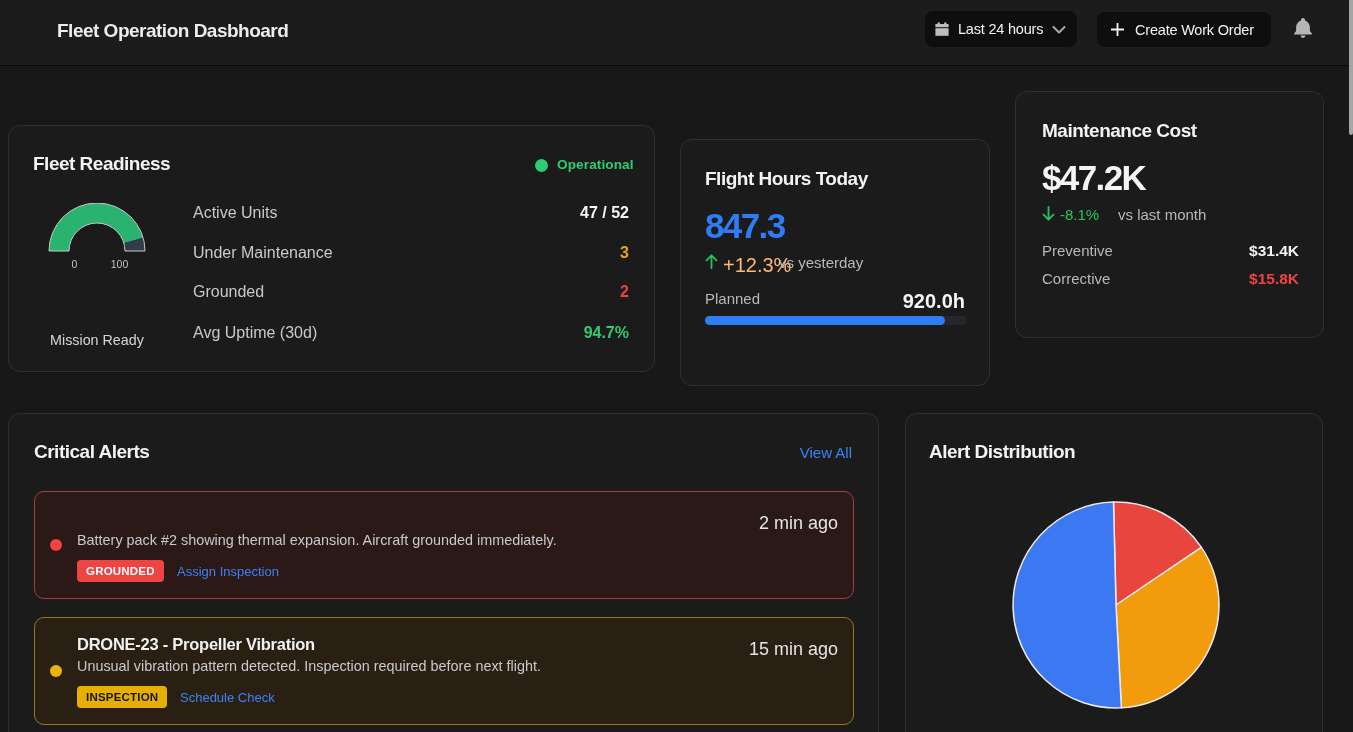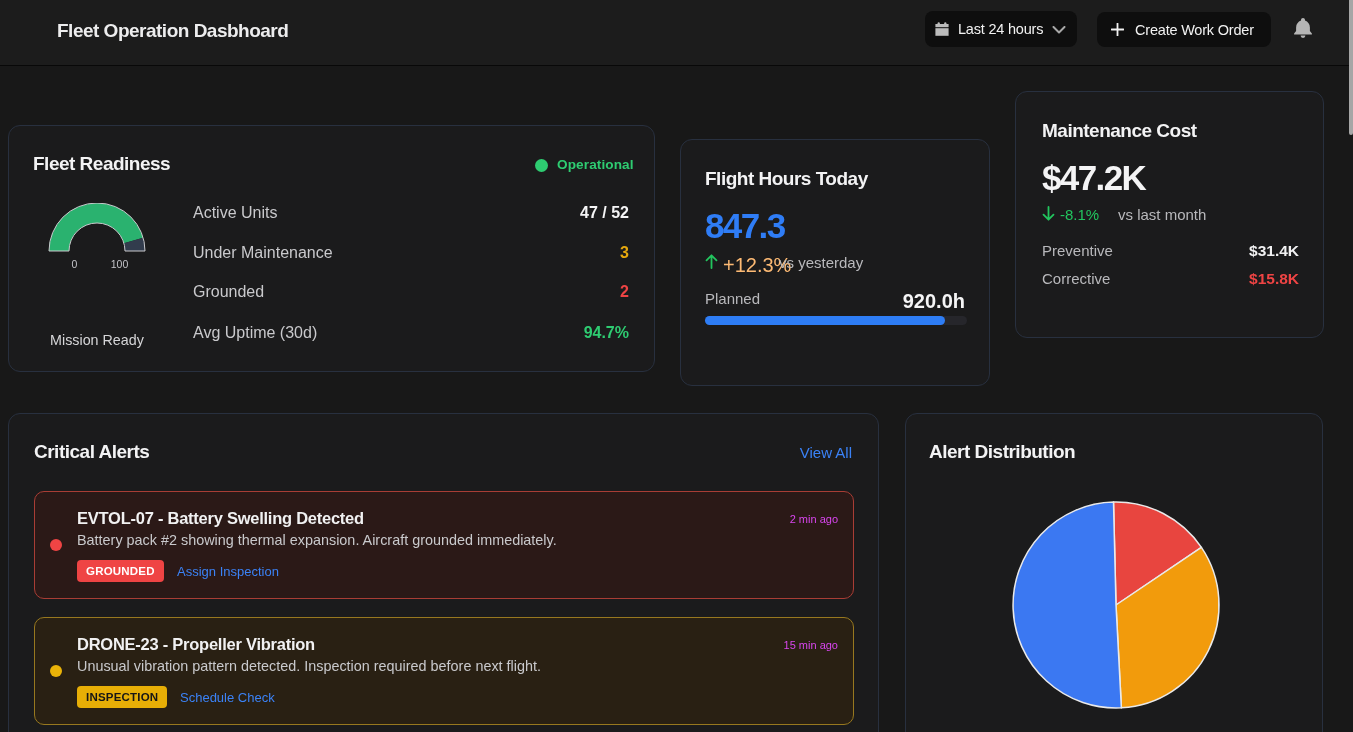--- a/index.html
+++ b/index.html
@@ -28,21 +28,21 @@
 .lbl  { position:absolute; font-size:16px; color:#c9c9cc; white-space:nowrap; }
 .val  { position:absolute; font-size:16px; font-weight:700; text-align:right; white-space:nowrap; }
 .muted{ color:#b9b9bc; }
 .grn  { color:#2ecc71; }
 .big  { position:absolute; font-size:35px; font-weight:700; letter-spacing:-1.6px; white-space:nowrap; }
 
 
 .abox { position:absolute; left:25px; width:820px; height:108px; border-radius:10px; }
 .abox .dot  { position:absolute; left:15px; top:47px; width:12px; height:12px; border-radius:50%; }
 .abox .at   { position:absolute; left:42px; top:17px; font-size:16.5px; font-weight:700; color:#f1f1f2; letter-spacing:-0.25px; }
-.abox .time { position:absolute; right:15px; top:21px; font-size:11px; color:#d946ef;margin-left:34px; }
+.abox .time { position:absolute; right:15px; top:21px; font-size:18px; color:#e5e5e5;margin-left:34px; }
 .abox .ab   { position:absolute; left:42px; top:40px; font-size:14.4px; color:#c9c9cc; letter-spacing:0; }
 .abox .badge{ position:absolute; left:42px; top:68px; height:22px; line-height:22px; padding:0 9px; border-radius:4px; font-size:11.5px; font-weight:700; letter-spacing:0.2px; }
 .abox .alink{ position:absolute; top:72px; font-size:13px; color:#3b82f6; }
 </style>
 </head>
 <body>
 <div id="stage">
 
   <div id="hdr" class="abs">
     <h1>Fleet Operation Dasbhoard</h1>
@@ -123,21 +123,20 @@
     <div class="abs muted" style="left:26px;top:178px;font-size:15px">Corrective</div>
     <div class="val" style="right:24px;top:178px;font-size:15.5px;color:#ef4444">$15.8K</div>
   </div>
 
   <div class="card" id="c4">
     <div class="ctitle" style="left:25px;top:27px">Critical Alerts</div>
     <div class="abs" style="right:26px;top:30px;font-size:15px;color:#3b82f6">View All</div>
 
     <div class="abox" style="top:77px;background:#2b1917;border:1px solid #a93d35">
       <div class="dot" style="background:#ef4444"></div>
-      <div class="at">EVTOL-07 - Battery Swelling Detected</div>
       <div class="time">2 min ago</div>
       <div class="ab">Battery pack #2 showing thermal expansion. Aircraft grounded immediately.</div>
       <div class="badge" style="background:#ef4444;color:#fff">GROUNDED</div>
       <div class="alink" style="left:142px">Assign Inspection</div>
     </div>
 
     <div class="abox" style="top:203px;background:#292013;border:1px solid #97781f">
       <div class="dot" style="background:#eab308"></div>
       <div class="at">DRONE-23 - Propeller Vibration</div>
       <div class="time">15 min ago</div>

